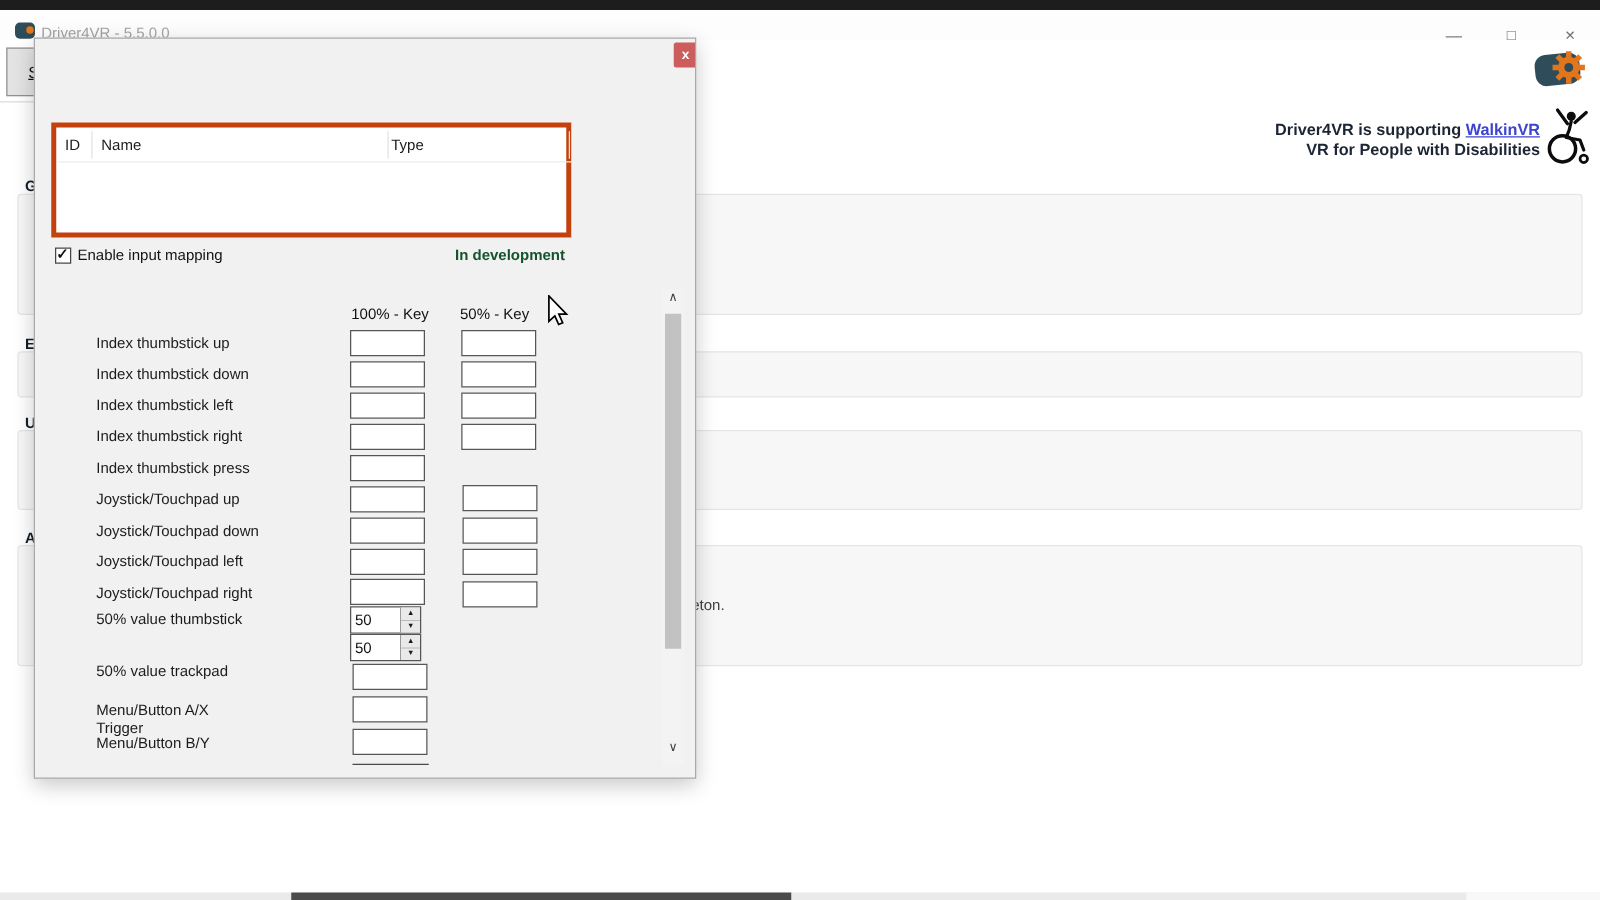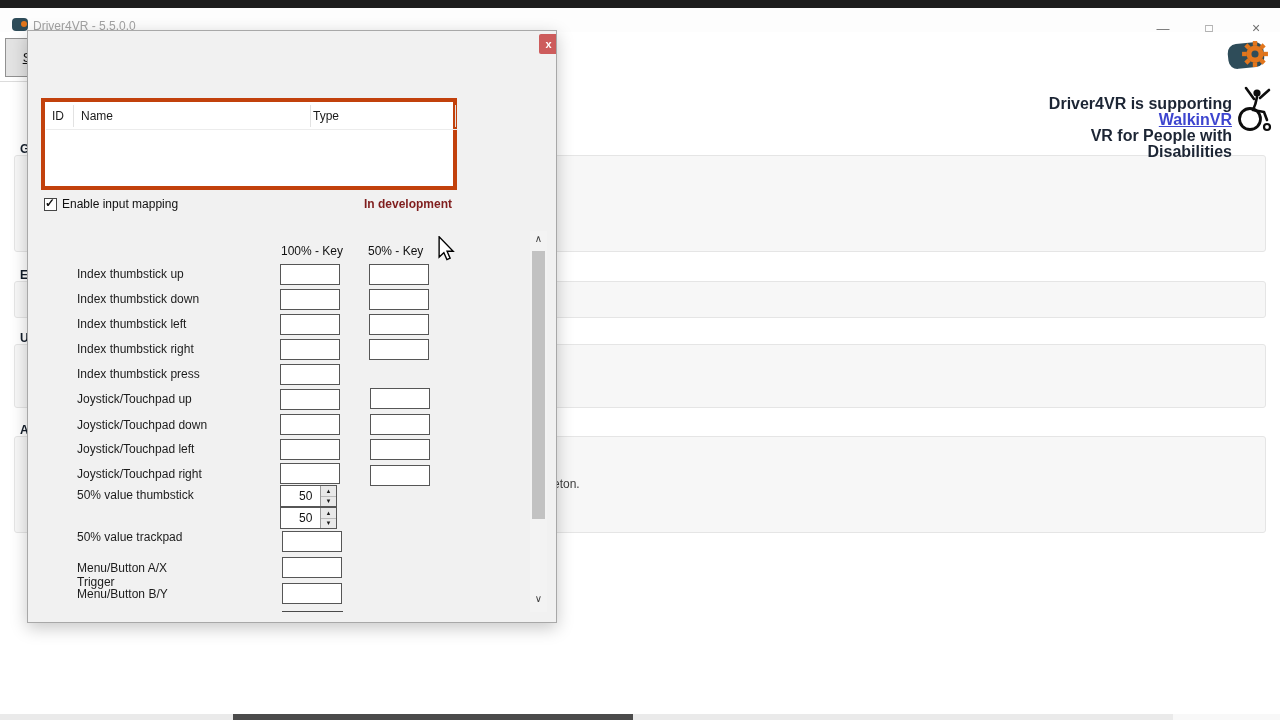--- a/index.html
+++ b/index.html
@@ -25,21 +25,21 @@
   
   .group-box { left:14px; width:1252px; background:#f7f7f7; border:1px solid #e5e5e5; border-radius:3px; position:absolute; }
   .group-label { left:20px; position:absolute; font-size:12px; font-weight:bold; color:#141e2b; }
   #toolbar-line { left:0; top:81px; width:27px; height:1px; background:#dcdcdc; }
   #start-button { left:5px; top:38px; width:44px; height:39px; background:#e3e3e3; border:1px solid #919191;
                   display:flex; align-items:center; justify-content:center; }
   #start-button span { font-size:13px; color:#101010; text-decoration:underline; }
   #partial-text { left:553px; top:477px; font-size:12px; color:#3f3f3f; }
 
   
-  #promo { left:1008px; top:96px; width:224px; text-align:right; font-size:16px; font-weight:bold;
+  #promo { left:1008px; top:96px; width:224px; text-align:right; font-size:13px; font-weight:bold;
            color:#1c2534; line-height:16px; }
   #promo .link { color:#3d45cf; text-decoration:underline; cursor:pointer; }
   #wheelchair { left:1234px; top:86px; }
 
   
   #logo-blob { left:1228px; top:43px; width:36px; height:25px; background:#2e4c59; border-radius:9px; transform:rotate(-6deg); }
   #logo-gear { left:1240px; top:39px; }
 
   
   #dialog { left:27px; top:30px; width:530px; height:593px; background:#f1f1f1;
@@ -53,31 +53,31 @@
   #lv { left:13px; top:67px; width:416px; height:92px; background:#fff; border:4px solid #c2410c; }
   .lv-head { position:absolute; top:7px; font-size:12px; color:#1b1b1b; }
   .lv-sep { position:absolute; top:3px; width:1px; height:22px; background:#e2e2e2; }
   #lv-headline { position:absolute; left:1px; top:27px; width:412px; height:1px; background:#ececec; }
 
   
   #enable-checkbox { left:16px; top:167px; width:13px; height:13px; background:#fff; border:1px solid #454545; }
   #enable-checkbox span { display:none; position:absolute; left:0px; top:-3px; font-size:12px; font-weight:bold; color:#111; }
   #enable-checkbox.checked span { display:block; }
   #enable-label { left:34px; top:166px; font-size:12px; color:#111; }
-  #status-text { left:300px; top:166px; width:124px; text-align:right; font-size:12px; font-weight:bold; color:#7f1d1d; }
+  #status-text { left:300px; top:166px; width:124px; text-align:right; font-size:12px; font-weight:bold; color:#14532d; }
 
   
   .key-col-head { position:absolute; font-size:12px; color:#111; }
 
   
   .row-label { position:absolute; font-size:12px; color:#1c1c1c; white-space:nowrap; }
   .key-input { position:absolute; width:60px; height:21px; border:1px solid #565656; background:#fff;
                font-family:"Liberation Sans",sans-serif; font-size:12px; padding:0 3px; outline:none; }
   .spinner { position:absolute; width:57px; height:22px; border:1px solid #565656; background:#fff; display:flex; }
-  .spin-val { flex:1; font-size:12px; color:#111; padding:3px 0 0 18px; }
+  .spin-val { flex:1; font-size:12px; color:#111; padding:3px 0 0 3px; }
   .spin-btns { width:16px; border-left:1px solid #9a9a9a; display:flex; flex-direction:column; }
   .spin-btn { flex:1; background:#e9e9e9; color:#1a1a1a; font-size:6px; display:flex; align-items:center;
               justify-content:center; border-bottom:1px solid #bbbbbb; cursor:pointer; }
   .spin-btn:last-child { border-bottom:none; }
   #partial-input-line { left:254px; top:580px; width:61px; height:1px; background:#4a4a4a; }
 
   
   #scrollbar { left:502px; top:200px; width:17px; height:381px; background:#f3f3f3; }
   .sb-arrow { position:absolute; left:0; width:17px; height:14px; display:flex; align-items:center; justify-content:center;
               color:#3f3f3f; font-size:10px; cursor:pointer; }

